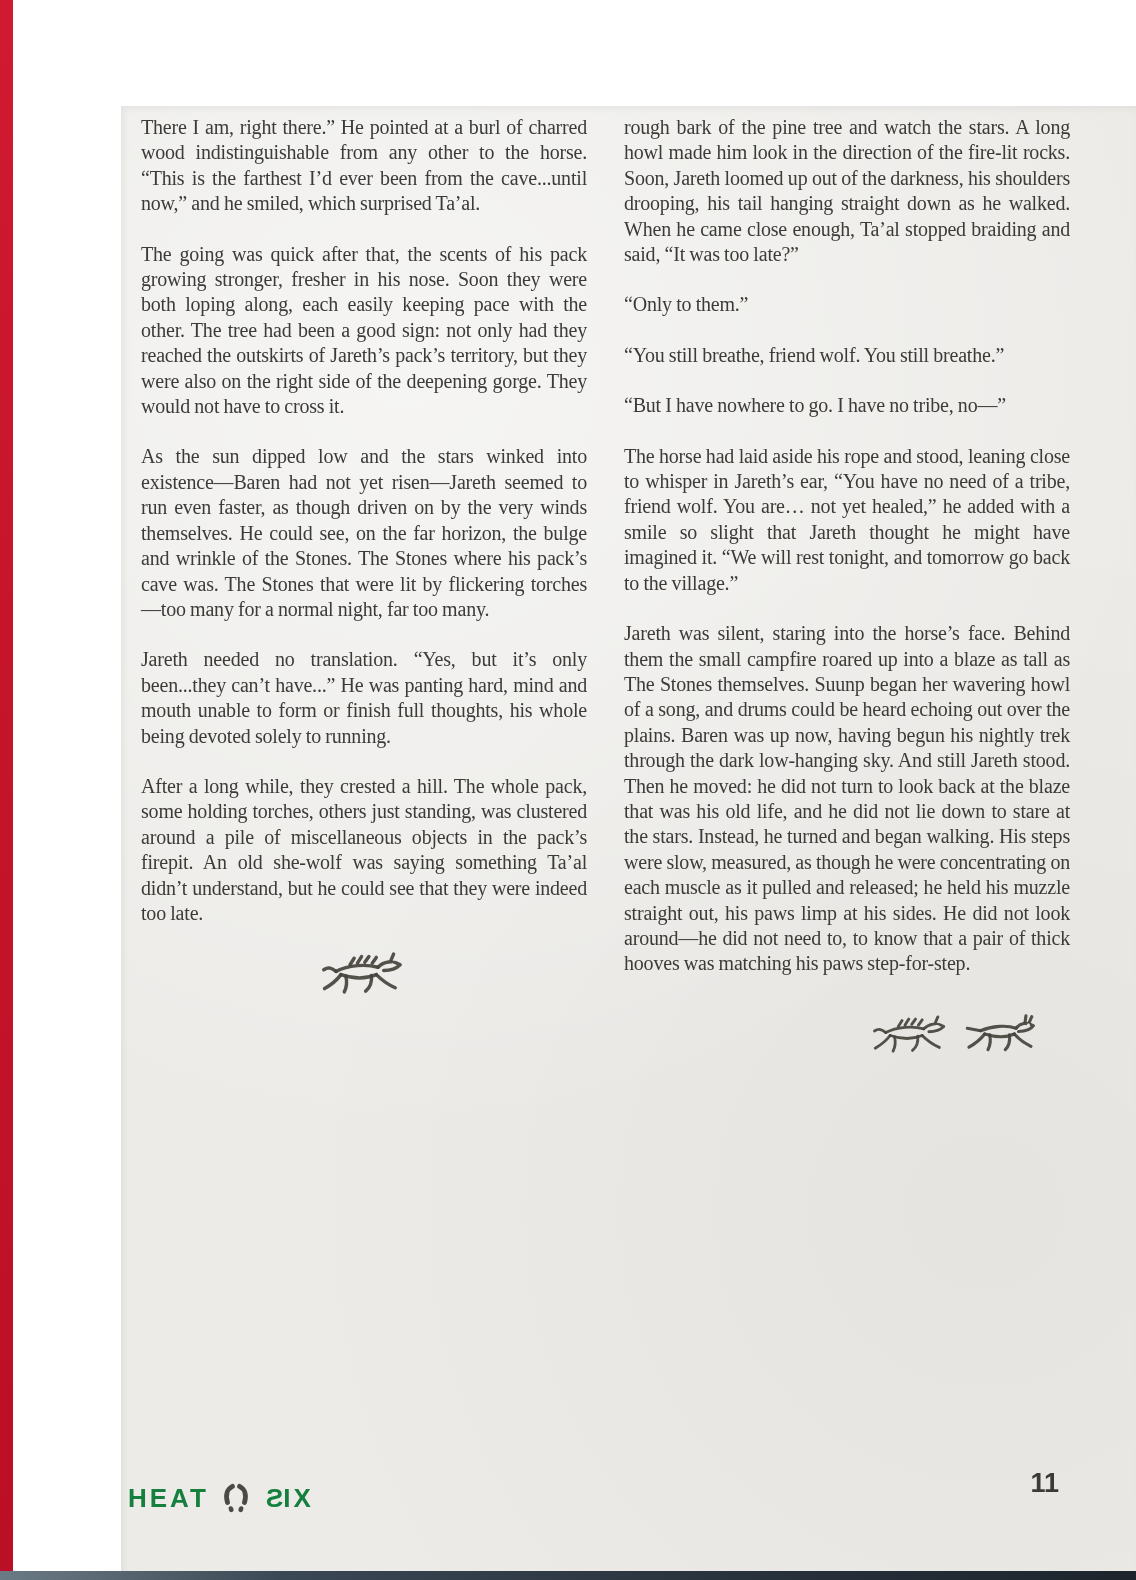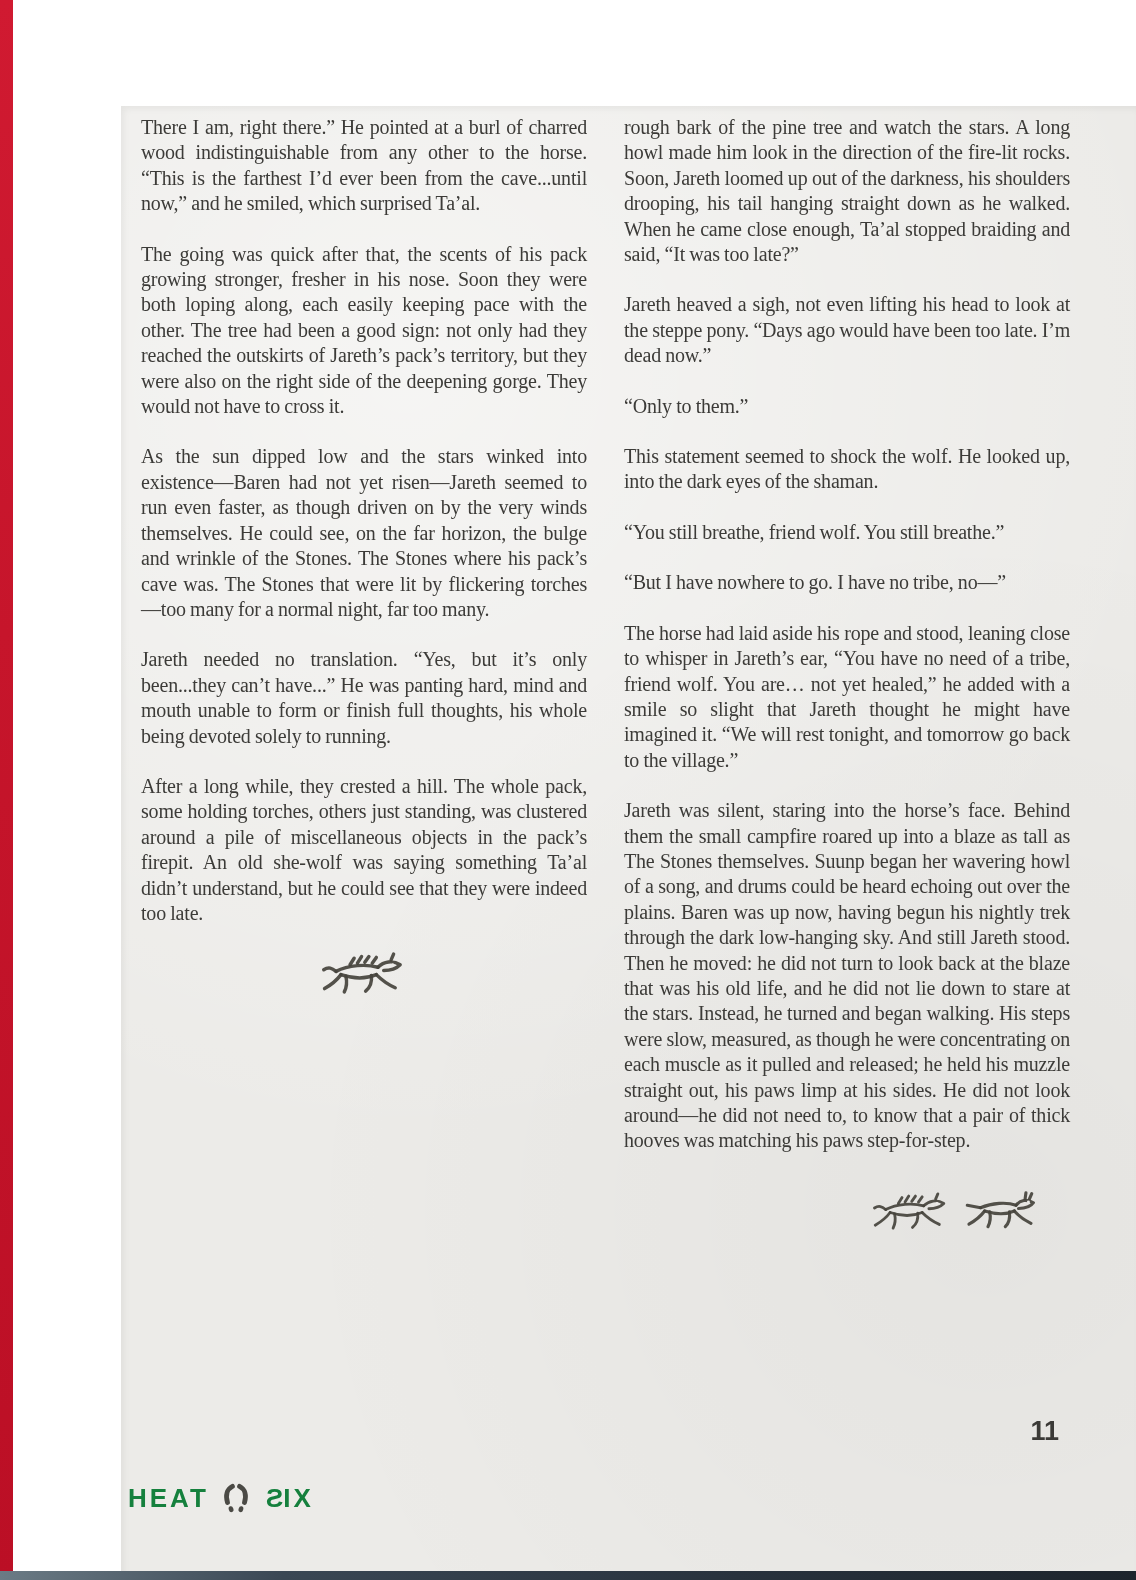--- a/index.html
+++ b/index.html
@@ -57,21 +57,21 @@
     display: flex; align-items: center; gap: 11px;
     font-family: "Liberation Sans", sans-serif;
     font-weight: 700; font-size: 26px; letter-spacing: 3px;
     color: #15803d;
     z-index: 3;
   }
   .flip-s { display: inline-block; transform: scaleX(-1); }
   .brand-word { white-space: nowrap; }
   .hoof { width: 32px; height: 34px; }
   .page-number {
-    position: absolute; right: 77px; top: 1416px;
+    position: absolute; right: 77px; top: 1468px;
     font-family: "Liberation Sans", sans-serif;
     font-weight: 700; font-size: 27px;
     color: #3b3a37;
     z-index: 3;
   }
   .bottom-bar {
     position: absolute; left: 0; bottom: 0;
     width: 100%; height: 9px;
     background: linear-gradient(90deg, #6b7b85 0%, #3a4754 25%, #28323d 65%, #1d242c 100%);
     z-index: 4;
@@ -102,23 +102,21 @@
           <path d="M64,31 C65,40 62,46 57,50"></path>
           <path d="M27,30 C21,38 14,43 7,47"></path>
           <path d="M33,32 C35,41 33,47 31,51"></path>
           <circle cx="90" cy="18" r="2" fill="#ecebe8" stroke="none"></circle>
         </svg>
       </div>
     </div>
 
     <div class="col">
       <p>rough bark of the pine tree and watch the stars. A long howl made him look in the direction of the fire-lit rocks. Soon, Jareth loomed up out of the darkness, his shoulders drooping, his tail hanging straight down as he walked. When he came close enough, Ta’al stopped braiding and said, “It was too late?”</p>
-      <p>Jareth heaved a sigh, not even lifting his head to look at the steppe pony. “Days ago would have been too late. I’m dead now.”</p>
       <p>“Only to them.”</p>
-      <p>This statement seemed to shock the wolf. He looked up, into the dark eyes of the shaman.</p>
       <p>“You still breathe, friend wolf. You still breathe.”</p>
       <p>“But I have nowhere to go. I have no tribe, no—”</p>
       <p>The horse had laid aside his rope and stood, leaning close to whisper in Jareth’s ear, “You have no need of a tribe, friend wolf. You are… not yet healed,” he added with a smile so slight that Jareth thought he might have imagined it. “We will rest tonight, and tomorrow go back to the village.”</p>
       <p>Jareth was silent, staring into the horse’s face. Behind them the small campfire roared up into a blaze as tall as The Stones themselves. Suunp began her wavering howl of a song, and drums could be heard echoing out over the plains. Baren was up now, having begun his nightly trek through the dark low-hanging sky. And still Jareth stood. Then he moved: he did not turn to look back at the blaze that was his old life, and he did not lie down to stare at the stars. Instead, he turned and began walking. His steps were slow, measured, as though he were concentrating on each muscle as it pulled and released; he held his muzzle straight out, his paws limp at his sides. He did not look around—he did not need to, to know that a pair of thick hooves was matching his paws step-for-step.</p>
       <div class="fig-right">
         <svg class="petro small" width="82" height="42" viewBox="0 0 110 56">
           <path d="M6,24 C12,20 16,22 21,26"></path>
           <path d="M21,26 C36,18 58,17 72,21"></path>
           <path d="M72,21 C79,14 90,12 99,18 C94,23 86,25 79,25"></path>
           <path d="M38,18 L43,10 M47,16 L52,8 M56,15 L61,8 M65,16 L70,9 M88,12 L91,5"></path>

